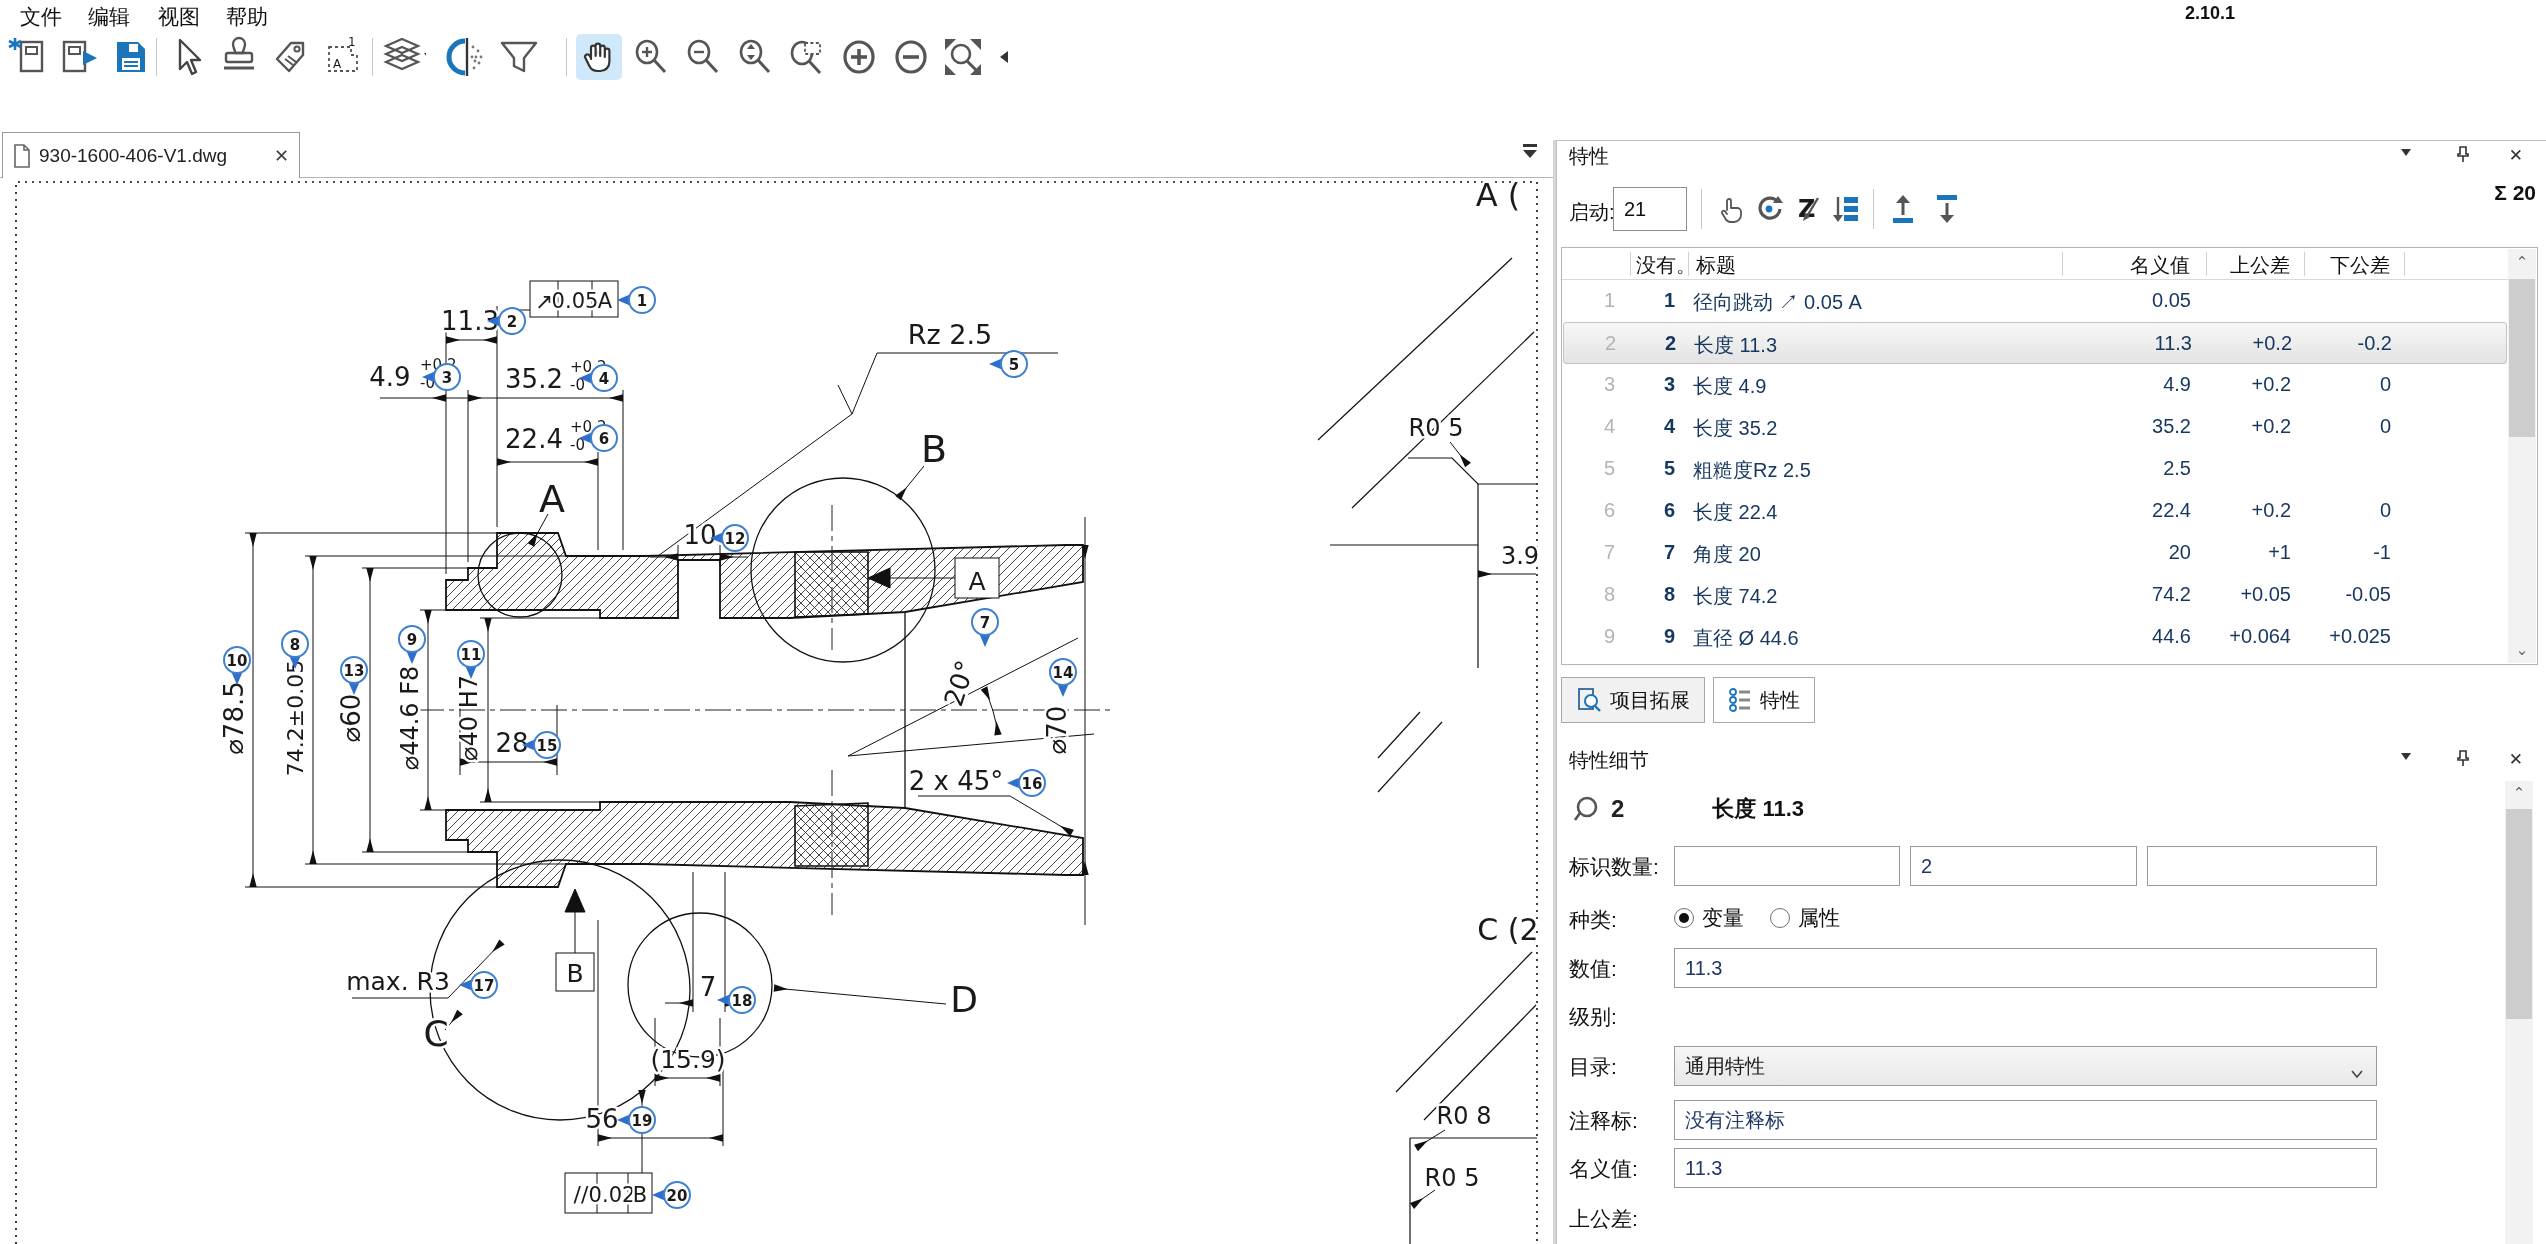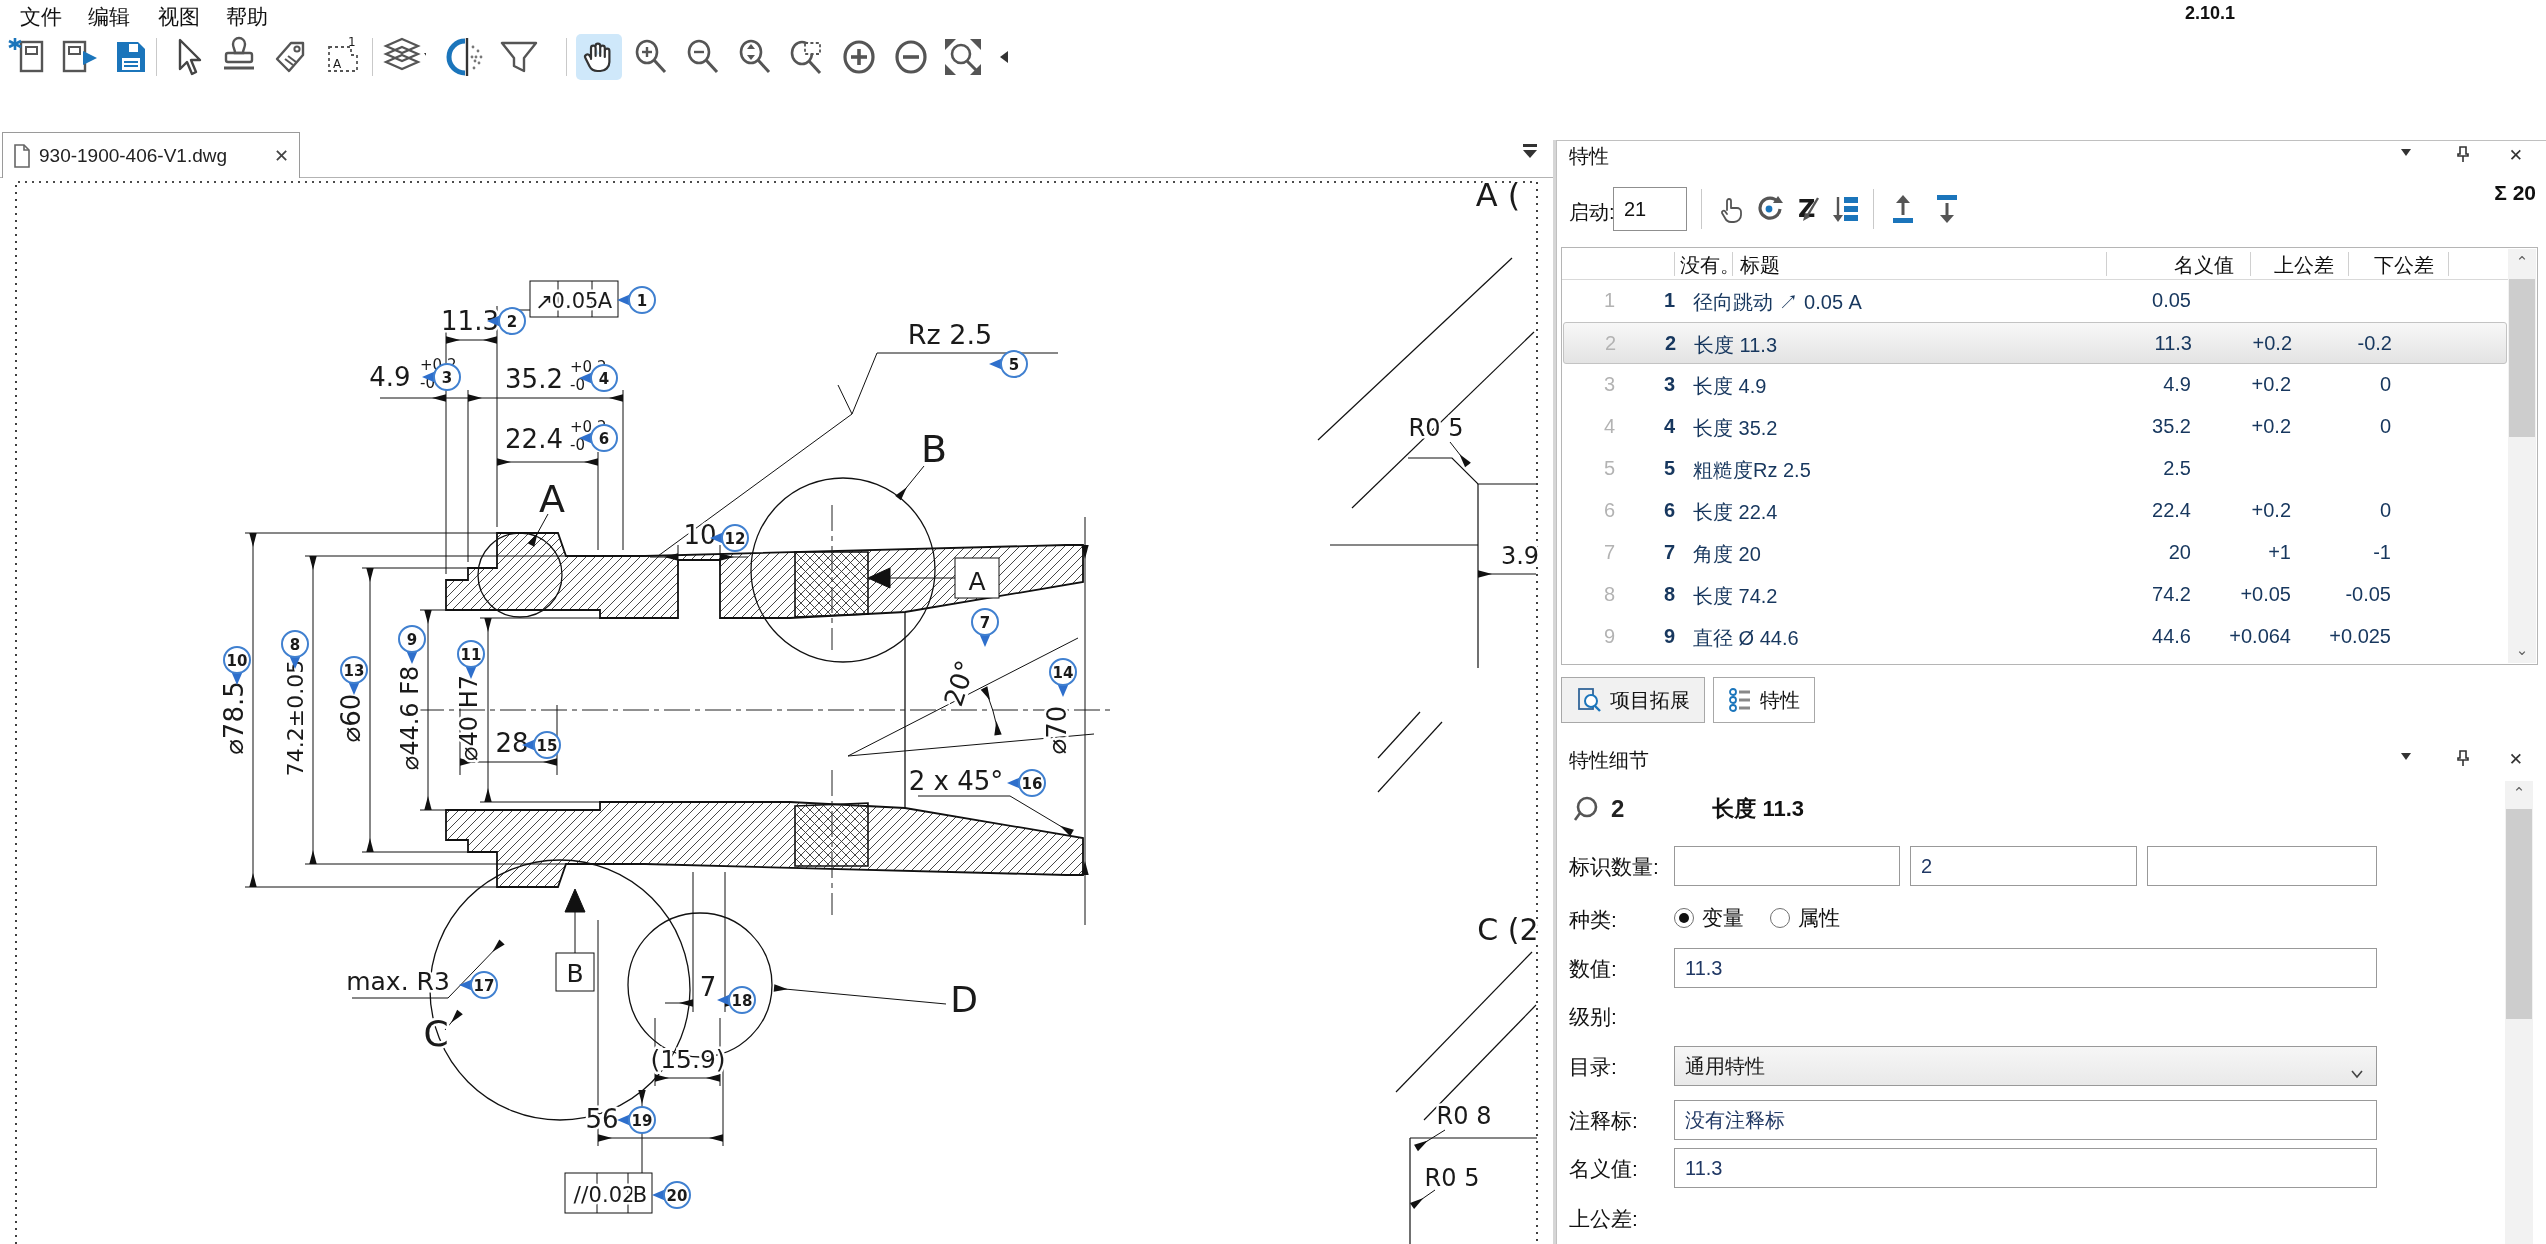--- a/index.html
+++ b/index.html
@@ -39,21 +39,21 @@
   .phead .hicon { position:absolute; top:4px; color:#333; }
 
   .start-label { position:absolute; left:12px; top:58px; font-size:20px; color:#111; }
   .start-input { position:absolute; left:56px; top:46px; width:74px; height:44px; border:1px solid #8f8f8f; font-size:20px; padding-left:10px; color:#111; font-family:inherit; }
   .ptool-sep { position:absolute; top:48px; width:1px; height:40px; background:#c9c9c9; }
   .ptool { position:absolute; top:48px; width:40px; height:40px; display:flex; align-items:center; justify-content:center; }
   .sum { position:absolute; right:10px; top:40px; font-size:21px; font-weight:bold; color:#111; }
 
   .ptable { position:absolute; left:4px; top:106px; width:977px; height:418px; border:1px solid #b5b5b5; }
   .ptable-head { position:absolute; left:0; top:0; width:948px; height:32px; border-bottom:1px solid #d9d9d9; font-size:20px; color:#111; }
-  .ptable-head span { position:absolute; top:4px;margin-left:44px; }
+  .ptable-head span { position:absolute; top:4px; }
   .hsep { position:absolute; top:4px; width:1px; height:24px; background:#d0d0d0; }
   .prow { position:absolute; left:1px; width:944px; height:42px; font-size:20px; color:#17375e; }
   .prow span { position:absolute; top:9px; }
   .prow .c-idx { left:0; width:52px; text-align:right; color:#b3b3b3; }
   .prow .c-no { left:60px; width:52px; text-align:right; font-weight:bold; }
   .prow .c-title { left:130px; }
   .prow .c-nom { left:450px; width:178px; text-align:right; }
   .prow .c-up { left:640px; width:88px; text-align:right; }
   .prow .c-low { left:740px; width:88px; text-align:right; }
   .prow.sel { background:linear-gradient(#f7f7f7,#e3e3e3); border:1px solid #c3c3c3; border-radius:3px; }
@@ -254,21 +254,21 @@
     </div>
   </div>
 
   <div class="tabbar">
     <div class="baseline"></div>
     <div class="doc-tab">
       <svg width="18" height="24">
         <path d="M2,1 h9 l5,5 v17 h-14 z" fill="#fff" stroke="#666" stroke-width="1.6"></path>
         <path d="M11,1 v5 h5" fill="none" stroke="#666" stroke-width="1.6"></path>
       </svg>
-      <span class="title">930-1900-406-V1.dwg</span>
+      <span class="title">930-1600-406-V1.dwg</span>
       <span class="close">✕</span>
     </div>
     <div class="tab-menu">
       <svg width="20" height="24">
         <rect x="3" y="4" width="14" height="3" fill="#333"></rect>
         <polygon points="3,10 17,10 10,18" fill="#333"></polygon>
       </svg>
     </div>
   </div>
 

